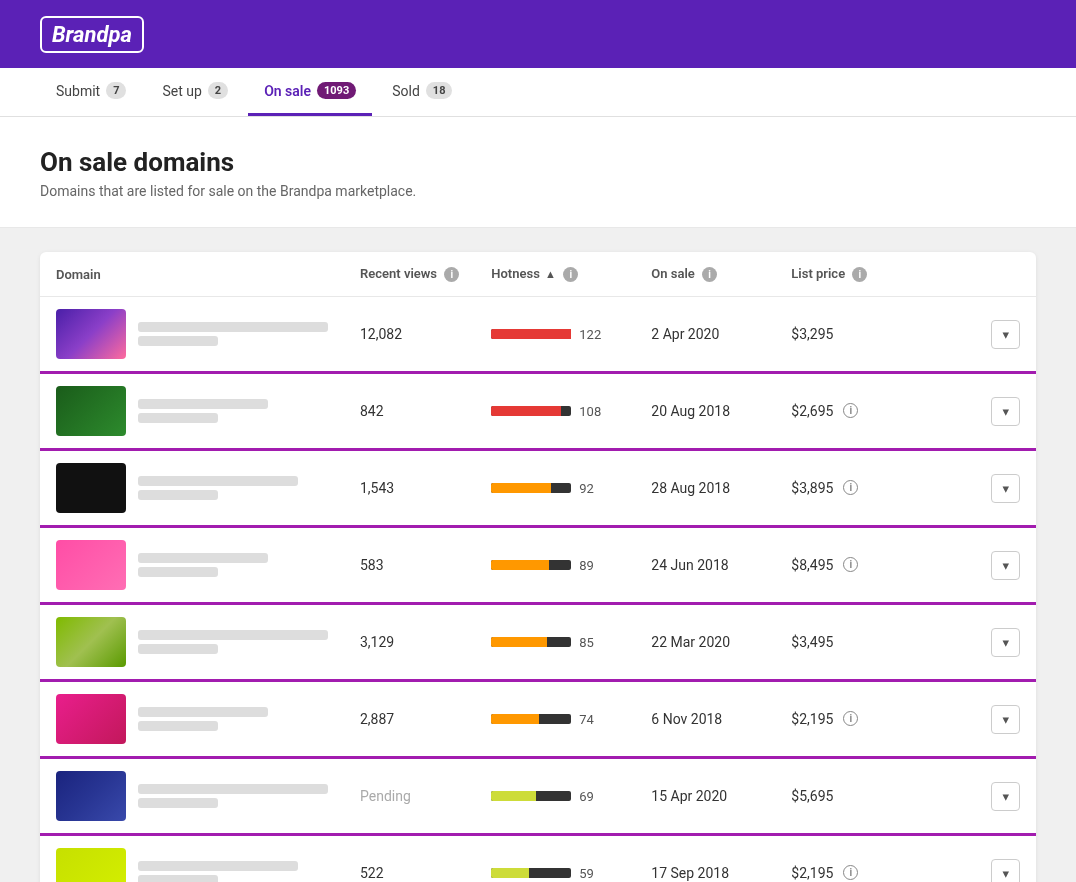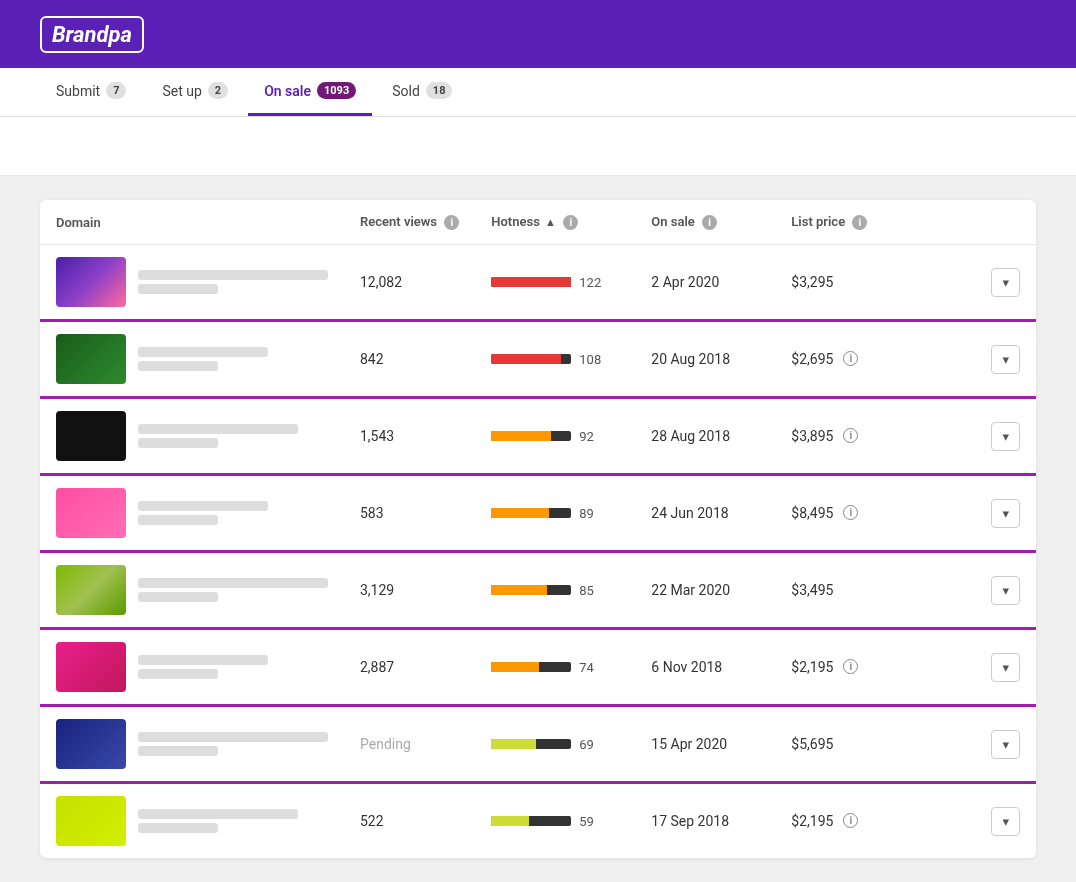--- a/index.html
+++ b/index.html
@@ -282,20 +282,22 @@
     <span class="tab-badge">1093</span>
   </a>
   <a class="tab" href="#">
     <span>Sold</span>
     <span class="tab-badge light">18</span>
   </a>
 </div>
 
 <div class="page-header">
   <div>
+    <h1 class="page-title">On sale domains</h1>
+    <p class="page-subtitle">Domains that are listed for sale on the Brandpa marketplace.</p>
   </div>
 </div>
 
 <div class="table-area">
   <div class="table-wrapper">
     <table>
       <thead>
         <tr>
           <th style="width:240px;">
             <span>Domain</span>

